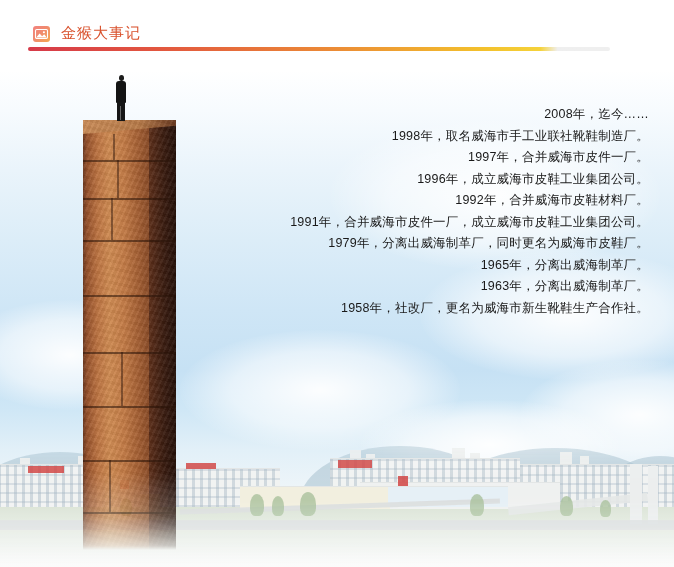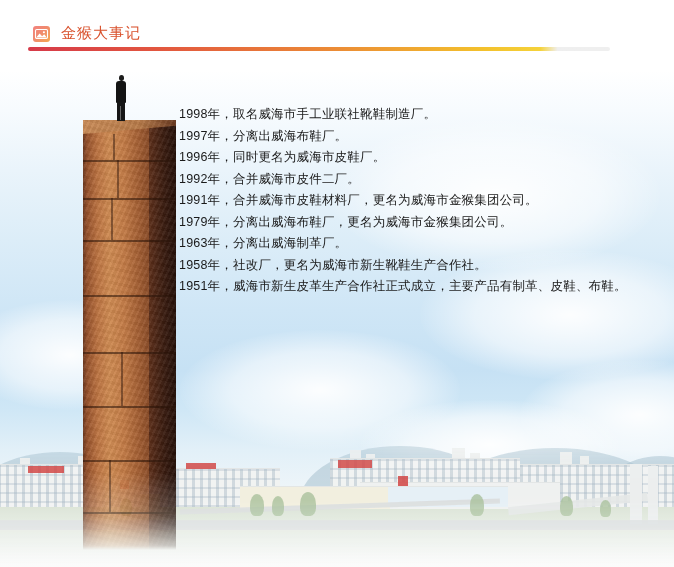--- a/index.html
+++ b/index.html
@@ -13,20 +13,21 @@
     font-family: "Liberation Sans", "DejaVu Sans", sans-serif;
     background: #ffffff;
   }
 
   #page {
     position: relative;
     width: 674px;
     height: 567px;
     overflow: hidden;
     background: #ffffff;
+    text-align: right;
   }
 
   
   .sky {
     position: absolute;
     left: 0; top: 0;
     width: 674px; height: 567px;
     background:
       linear-gradient(to bottom,
         #ffffff 0px,
@@ -348,24 +349,25 @@
         <rect x="2.5" y="3.5" width="12" height="9" rx="1.2" fill="none" stroke="#ffffff" stroke-width="1.1"></rect>
         <path d="M3.2 11.6 L6.6 7.6 L9.1 10.2 L11.2 8.2 L13.8 11.6 Z" fill="#ffffff"></path>
         <circle cx="10.9" cy="6.2" r="1.05" fill="#ffffff"></circle>
       </svg>
     </div>
     <div class="hdr-title">金猴大事记</div>
     <div class="hdr-rule"></div>
   </div>
 
   <div class="timeline">
+    <div class="tl-line">2008年，迄今……</div>
     <div class="tl-line">1998年，取名威海市手工业联社靴鞋制造厂。</div>
-    <div class="tl-line">1997年，分离出威海布鞋厂。</div>
-    <div class="tl-line">1996年，同时更名为威海市皮鞋厂。</div>
-    <div class="tl-line">1992年，合并威海市皮件二厂。</div>
-    <div class="tl-line">1991年，合并威海市皮鞋材料厂，更名为威海市金猴集团公司。</div>
-    <div class="tl-line">1979年，分离出威海布鞋厂，更名为威海市金猴集团公司。</div>
+    <div class="tl-line">1997年，合并威海市皮件一厂。</div>
+    <div class="tl-line">1996年，成立威海市皮鞋工业集团公司。</div>
+    <div class="tl-line">1992年，合并威海市皮鞋材料厂。</div>
+    <div class="tl-line">1991年，合并威海市皮件一厂，成立威海市皮鞋工业集团公司。</div>
+    <div class="tl-line">1979年，分离出威海制革厂，同时更名为威海市皮鞋厂。</div>
+    <div class="tl-line">1965年，分离出威海制革厂。</div>
     <div class="tl-line">1963年，分离出威海制革厂。</div>
     <div class="tl-line">1958年，社改厂，更名为威海市新生靴鞋生产合作社。</div>
-    <div class="tl-line">1951年，威海市新生皮革生产合作社正式成立，主要产品有制革、皮鞋、布鞋。</div>
   </div>
 
 </div>
 
 </body></html>

